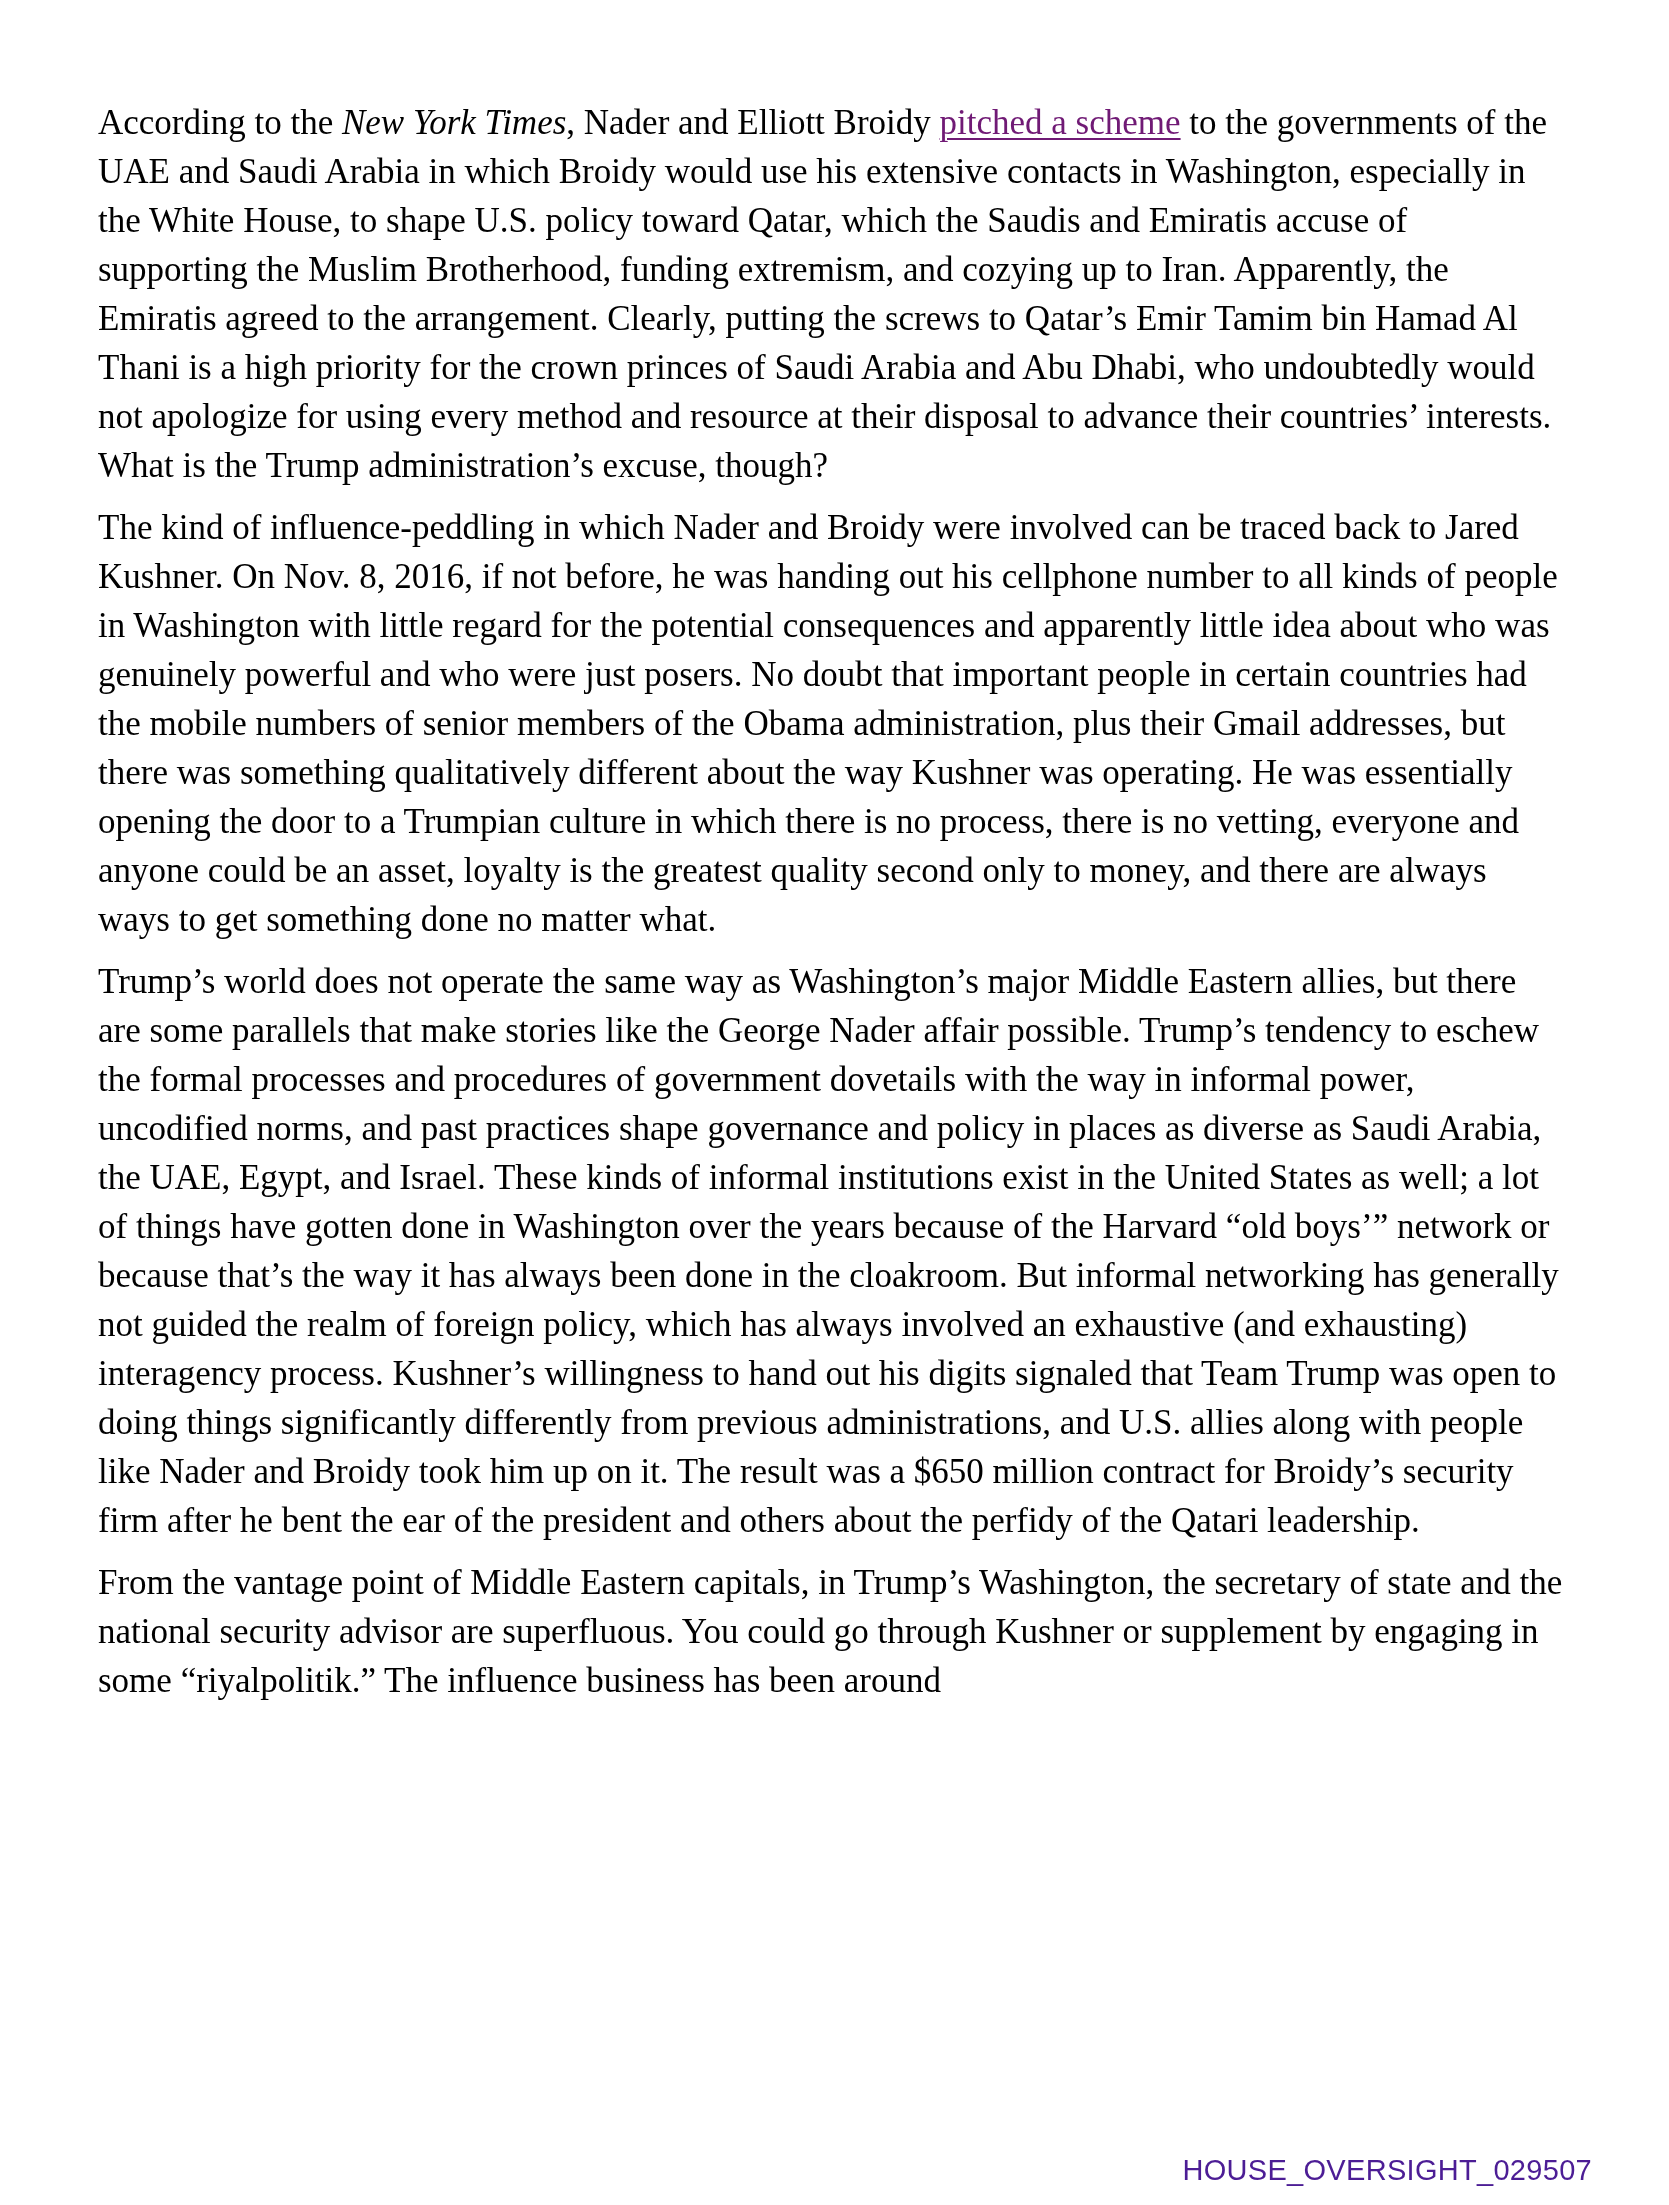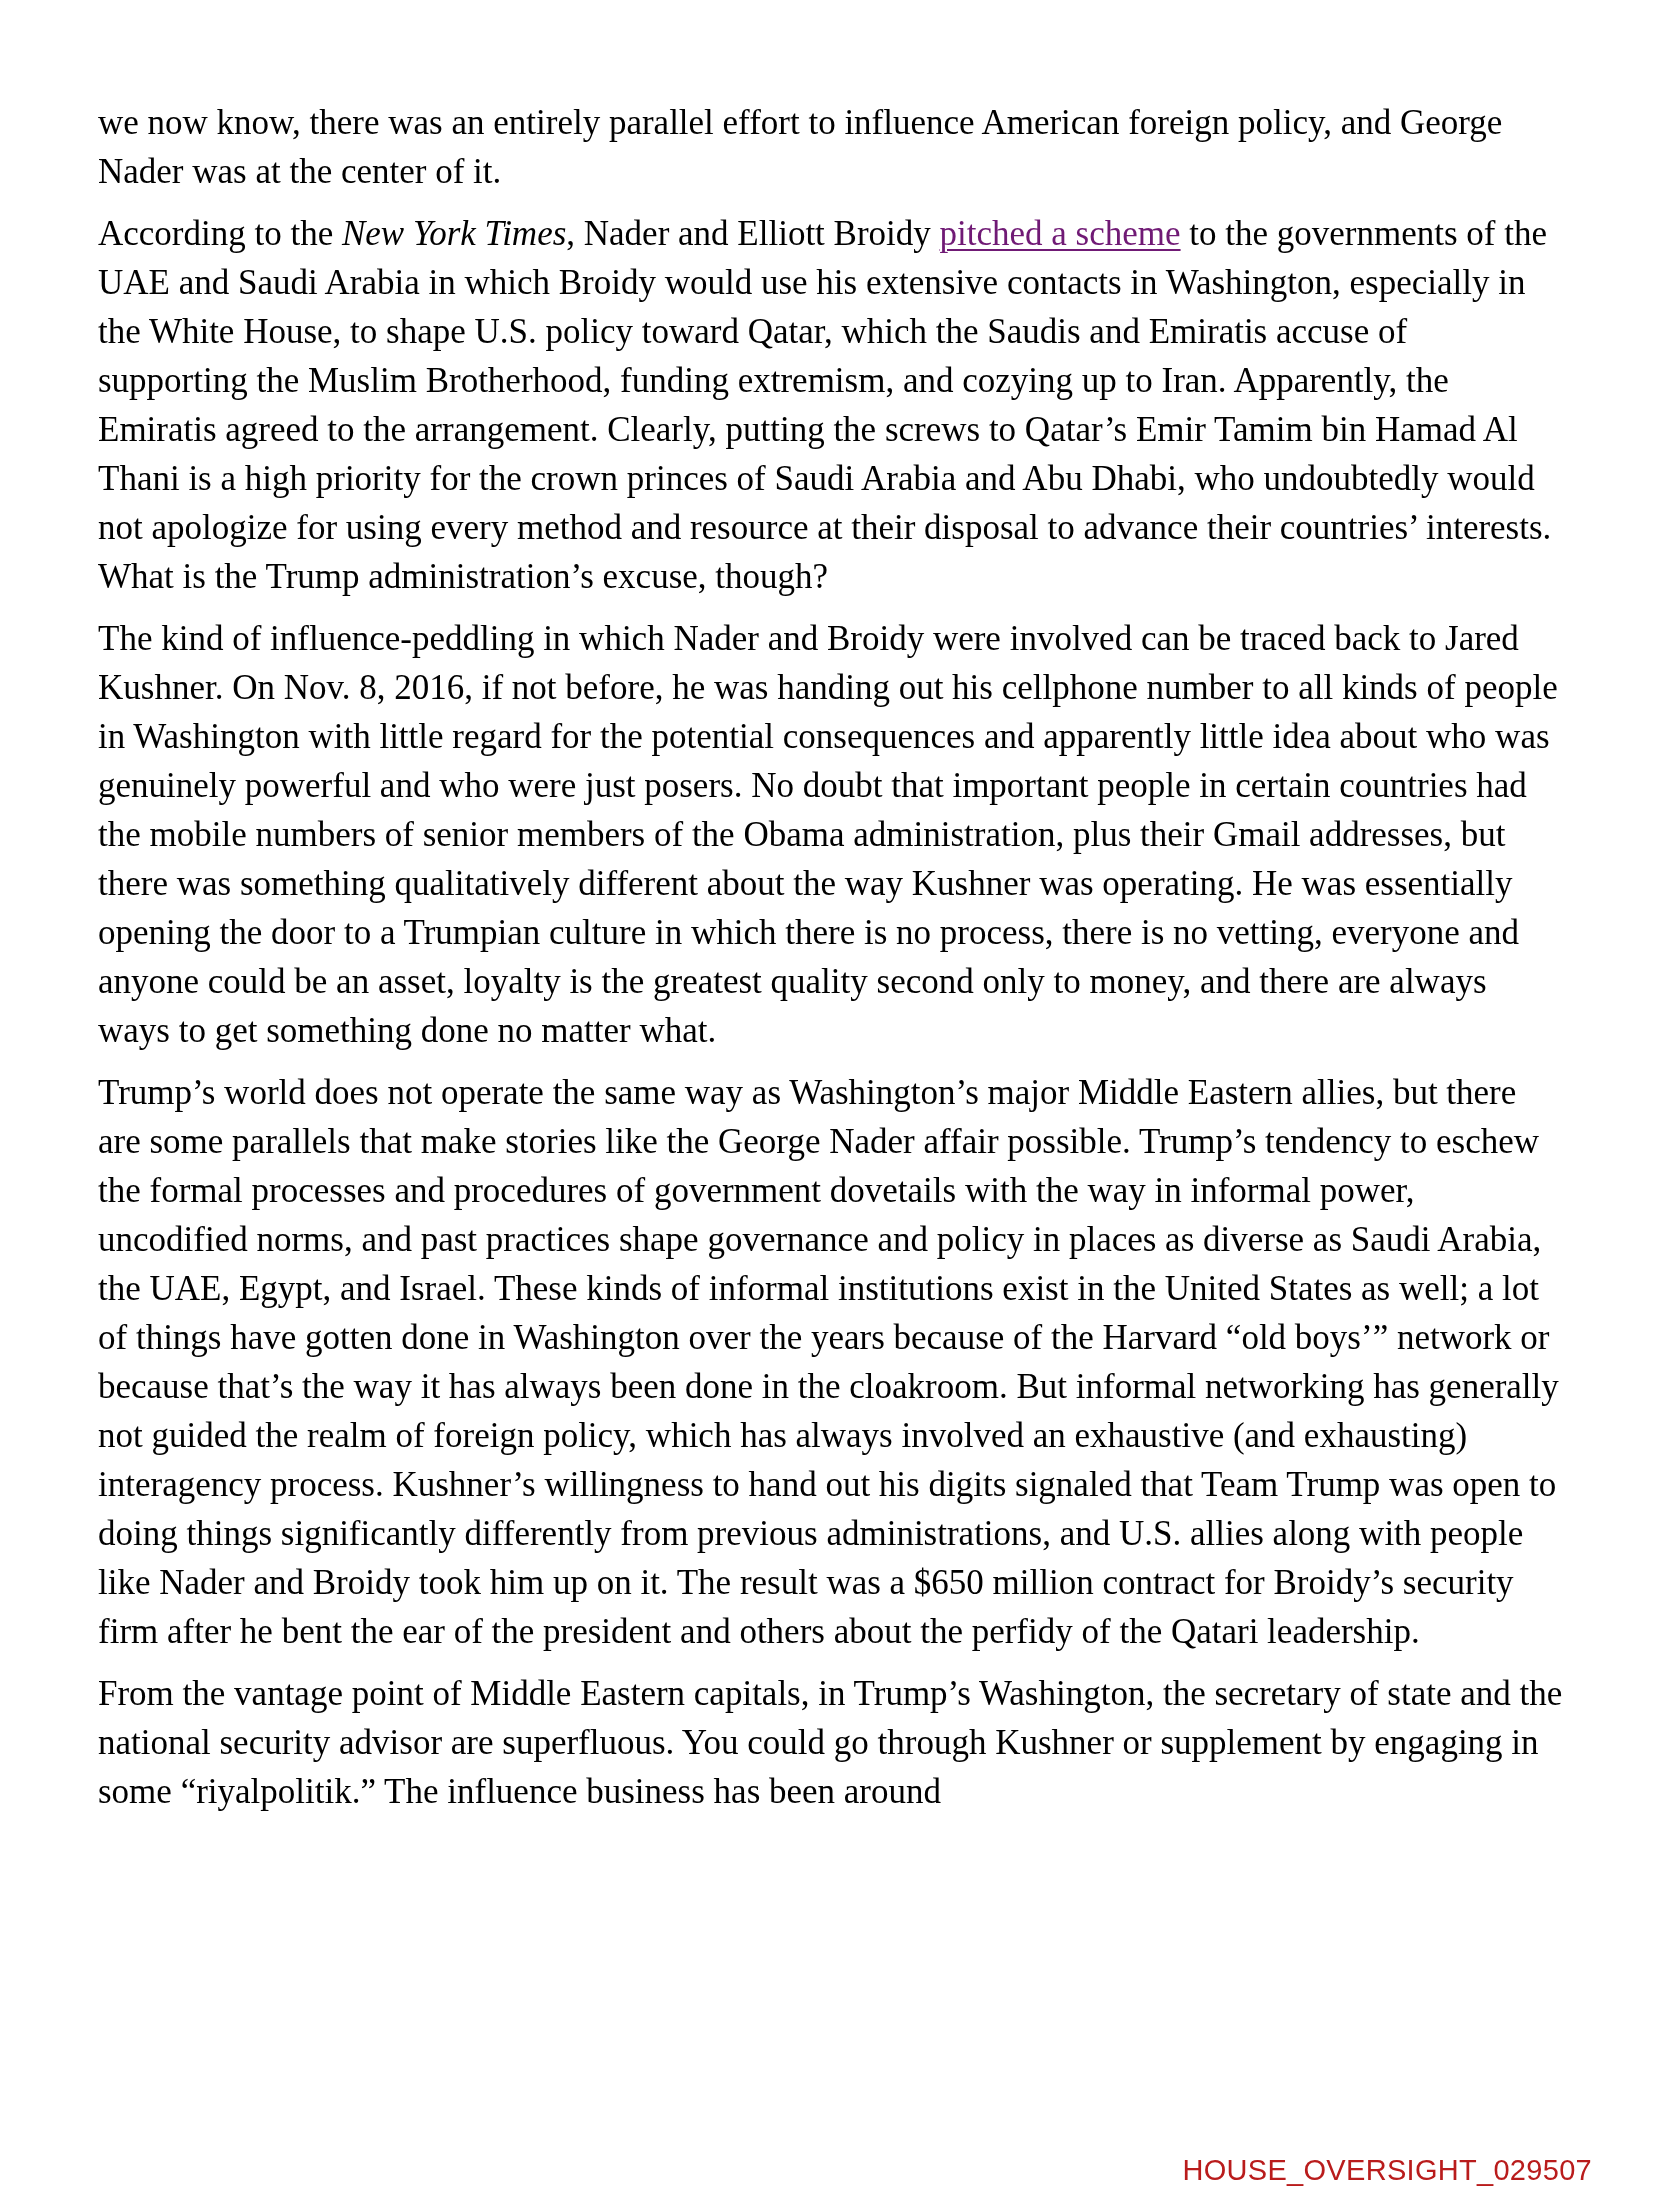--- a/index.html
+++ b/index.html
@@ -36,30 +36,27 @@
       text-underline-offset: 3.9px;
       cursor: pointer;
     }
     .footer-id {
       position: absolute;
       right: 77px;
       top: 2154px;
       font-family: "Liberation Sans", "DejaVu Sans", sans-serif;
       font-size: 29px;
       letter-spacing: 0.3px;
-      color: #b91c1c;
+      color: #4c1d95;
     }
   </style>
 </head>
 <body>
 
 <div class="page">
-  <p class="para">
-    <span>we now know, there was an entirely parallel effort to influence American foreign policy, and George Nader was at the center of it.</span>
-  </p>
   <p class="para">
     <span>According to the </span><em>New York Times</em><span>, Nader and Elliott Broidy </span><a class="link">pitched a scheme</a><span> to the governments of the UAE and Saudi Arabia in which Broidy would use his extensive contacts in Washington, especially in the White House, to shape U.S. policy toward Qatar, which the Saudis and Emiratis accuse of supporting the Muslim Brotherhood, funding extremism, and cozying up to Iran. Apparently, the Emiratis agreed to the arrangement. Clearly, putting the screws to Qatar’s Emir Tamim bin Hamad Al Thani is a high priority for the crown princes of Saudi Arabia and Abu Dhabi, who undoubtedly would not apologize for using every method and resource at their disposal to advance their countries’ interests. What is the Trump administration’s excuse, though?</span>
   </p>
   <p class="para">
     <span>The kind of influence-peddling in which Nader and Broidy were involved can be traced back to Jared Kushner. On Nov. 8, 2016, if not before, he was handing out his cellphone number to all kinds of people in Washington with little regard for the potential consequences and apparently little idea about who was genuinely powerful and who were just posers. No doubt that important people in certain countries had the mobile numbers of senior members of the Obama administration, plus their Gmail addresses, but there was something qualitatively different about the way Kushner was operating. He was essentially opening the door to a Trumpian culture in which there is no process, there is no vetting, everyone and anyone could be an asset, loyalty is the greatest quality second only to money, and there are always ways to get something done no matter what.</span>
   </p>
   <p class="para">
     <span>Trump’s world does not operate the same way as Washington’s major Middle Eastern allies, but there are some parallels that make stories like the George Nader affair possible. Trump’s tendency to eschew the formal processes and procedures of government dovetails with the way in informal power, uncodified norms, and past practices shape governance and policy in places as diverse as Saudi Arabia, the UAE, Egypt, and Israel. These kinds of informal institutions exist in the United States as well; a lot of things have gotten done in Washington over the years because of the Harvard “old boys’” network or because that’s the way it has always been done in the cloakroom. But informal networking has generally not guided the realm of foreign policy, which has always involved an exhaustive (and exhausting) interagency process. Kushner’s willingness to hand out his digits signaled that Team Trump was open to doing things significantly differently from previous administrations, and U.S. allies along with people like Nader and Broidy took him up on it. The result was a $650 million contract for Broidy’s security firm after he bent the ear of the president and others about the perfidy of the Qatari leadership.</span>
   </p>
   <p class="para">

